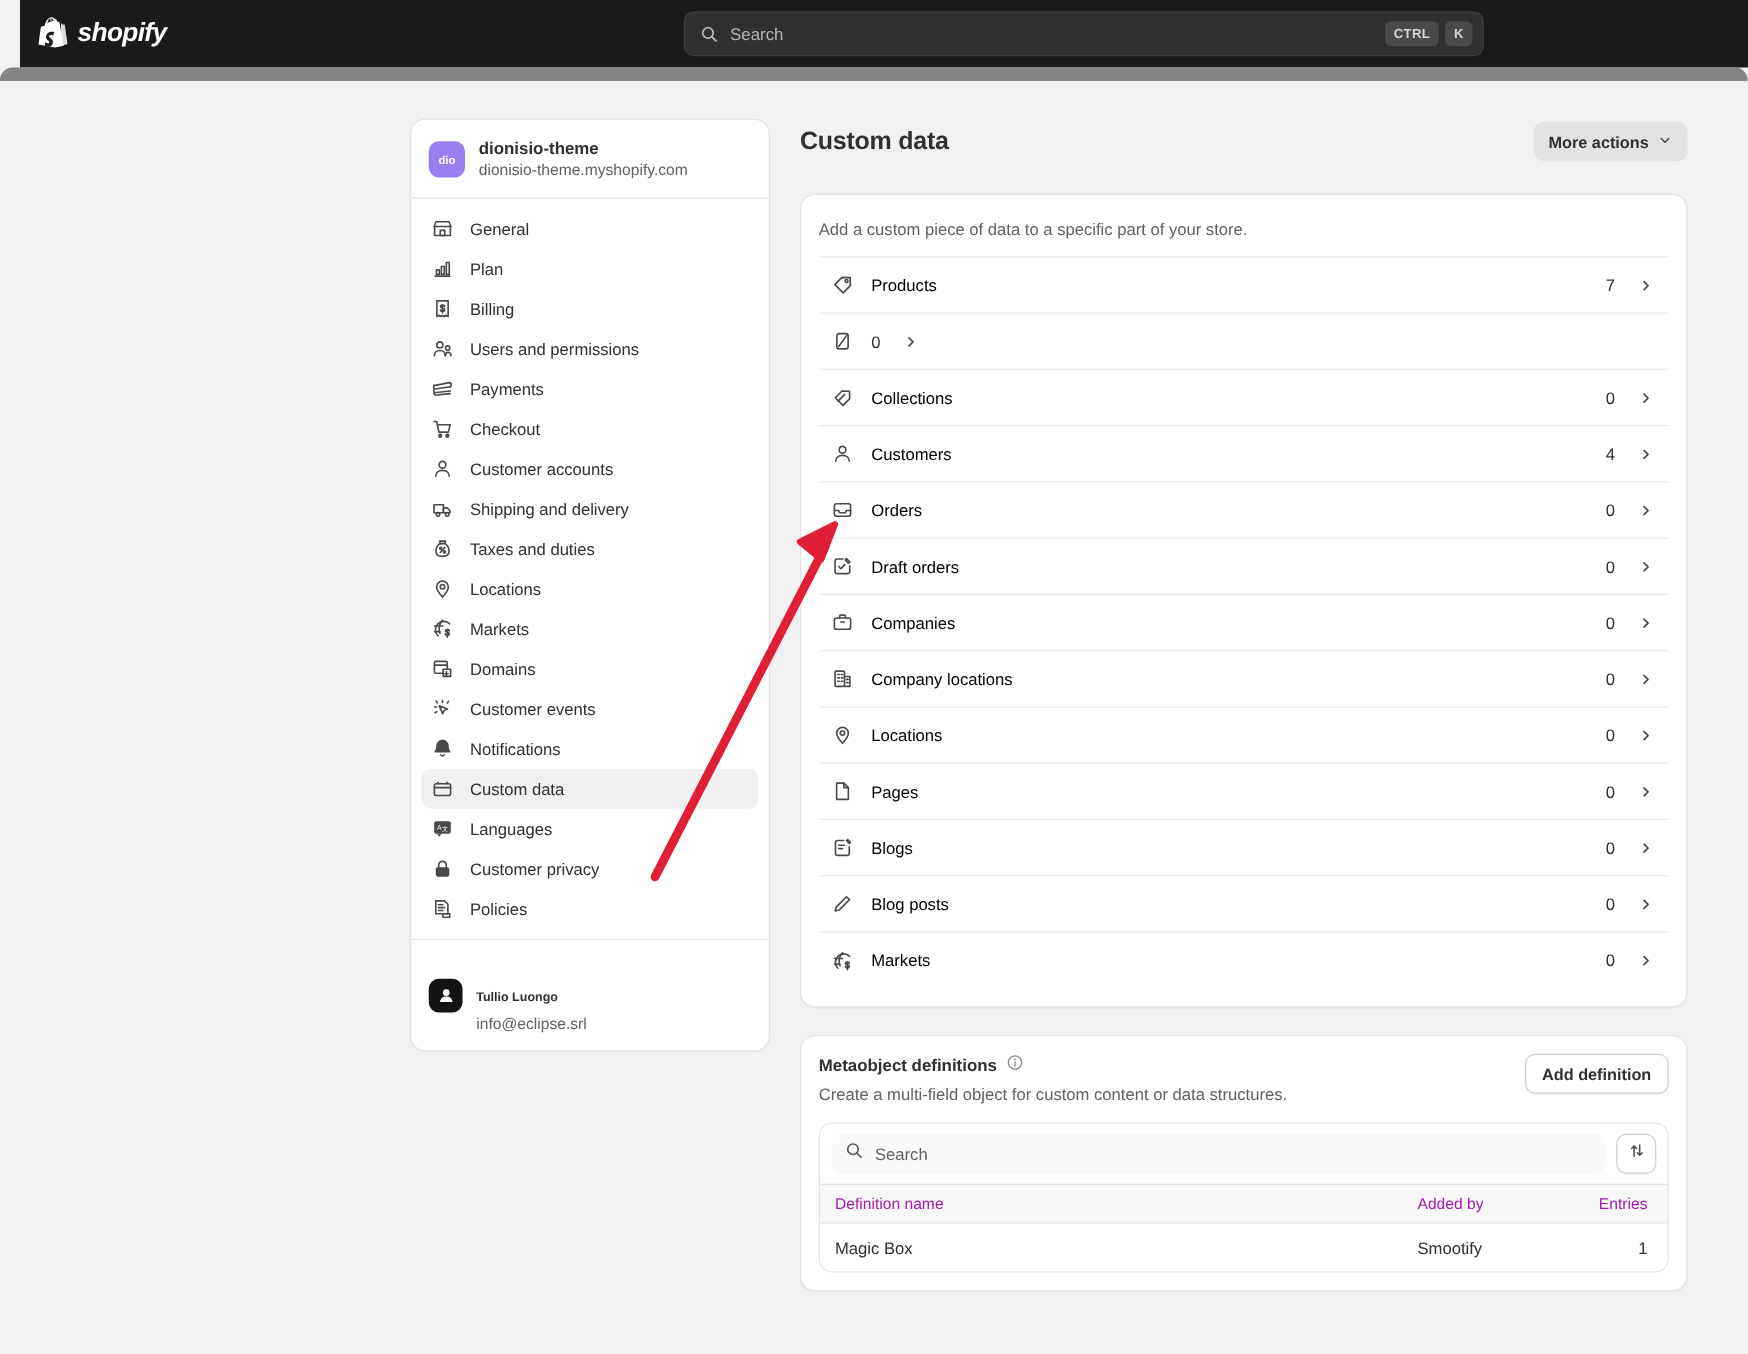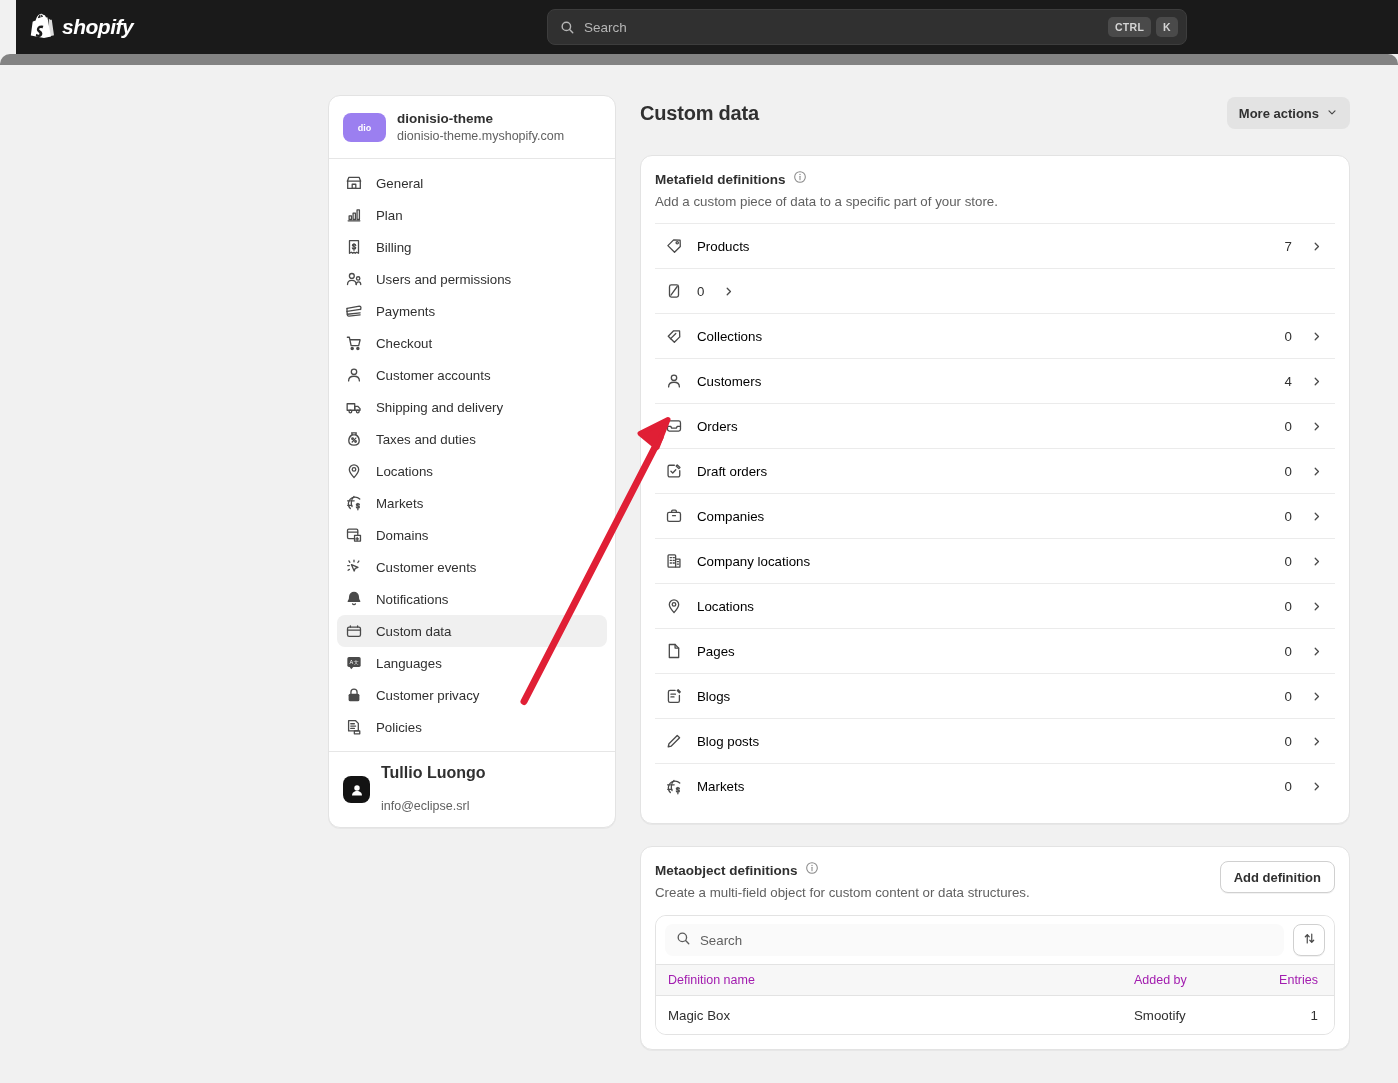--- a/index.html
+++ b/index.html
@@ -61,21 +61,21 @@
     border-radius: 12px;
     box-shadow: 0 1px 0 rgba(0,0,0,0.04);
     overflow: hidden;
   }
   .store-head {
     display: flex; align-items: center; gap: 11px;
     padding: 14px 14px 13px 14px;
     border-bottom: 1px solid #e6e6e6;
   }
   .store-avatar {
-    width: 43px; height: 29px; border-radius: 8px;
+    width: 29px; height: 29px; border-radius: 8px;
     background: #9b7ff0; color: #fff;
     font-size: 9px; font-weight: 700;
     display: flex; align-items: center; justify-content: center;
     flex: 0 0 auto;
   }
   .store-name { font-size: 13.5px; font-weight: 700; color: #303030; line-height: 17px; }
   .store-url { font-size: 12.5px; color: #616161; line-height: 17px; margin-top: 1px; }
 
   .navlist { padding: 8px 8px 8px 8px; }
   .navitem {
@@ -93,22 +93,22 @@
     display: flex; align-items: center; gap: 11px;
     padding: 13px 14px;
     border-top: 1px solid #e6e6e6;
   }
   .user-avatar {
     width: 27px; height: 27px; border-radius: 8px;
     background: #131313;
     display: flex; align-items: center; justify-content: center;
     flex: 0 0 auto;
   }
-  .user-name { font-size: 16px; font-weight: 700; color: #303030; line-height: 16px; }
-  .user-mail { font-size: 12.5px; color: #616161; line-height: 16px; margin-top: 17px; }
+  .user-name { font-size: 10px; font-weight: 700; color: #303030; line-height: 16px; margin-top: 26px; }
+  .user-mail { font-size: 12.5px; color: #616161; line-height: 16px; margin-top: 4px; }
 
   
   .main { position: absolute; left: 640px; top: 30px; width: 710px; }
   .page-head { display: flex; align-items: center; justify-content: space-between; height: 36px; margin-bottom: 24px; }
   .page-title { font-size: 20px; font-weight: 700; color: #303030; letter-spacing: -0.2px; }
   .btn-more {
     background: #e3e3e3; border: none; border-radius: 8px;
     height: 32px; padding: 16px 12px;
     display: flex; align-items: center; gap: 7px;
     font-size: 13px; font-weight: 600; color: #303030;
@@ -426,30 +426,20 @@
         <span>More actions</span>
         <span>
           <svg width="12" height="12" viewBox="0 0 20 20">
               <path d="M5 8l5 5 5-5" fill="none" stroke="#4a4a4a" stroke-width="2" stroke-linecap="round" stroke-linejoin="round"></path>
             </svg>
         </span>
       </button>
     </div>
 
     <div class="card">
-      <div class="sec-title-row">
-        <span class="sec-title">Metafield definitions</span>
-        <span>
-          <svg width="14" height="14" viewBox="0 0 20 20">
-              <circle cx="10" cy="10" r="7.6" fill="none" stroke="#8a8a8a" stroke-width="1.5"></circle>
-              <circle cx="10" cy="6.3" r="1" fill="#8a8a8a"></circle>
-              <path d="M10 9v5" stroke="#8a8a8a" stroke-width="1.5" stroke-linecap="round"></path>
-            </svg>
-        </span>
-      </div>
       <div class="sec-sub">Add a custom piece of data to a specific part of your store.</div>
       <div class="deflist" id="deflist">
           <div class="defrow">
             <span class="ico">
               <svg width="18" height="18" viewBox="0 0 20 20" fill="none" stroke="#4a4a4a" stroke-width="1.45" stroke-linecap="round" stroke-linejoin="round">
                 <path d="M3.2 9.6l6.4-6.4 7.2.2.2 7.2-6.4 6.4z"></path>
                 <circle cx="13.6" cy="6.4" r="1.3"></circle>
               </svg>
             </span>
             <span class="name">Products</span>

